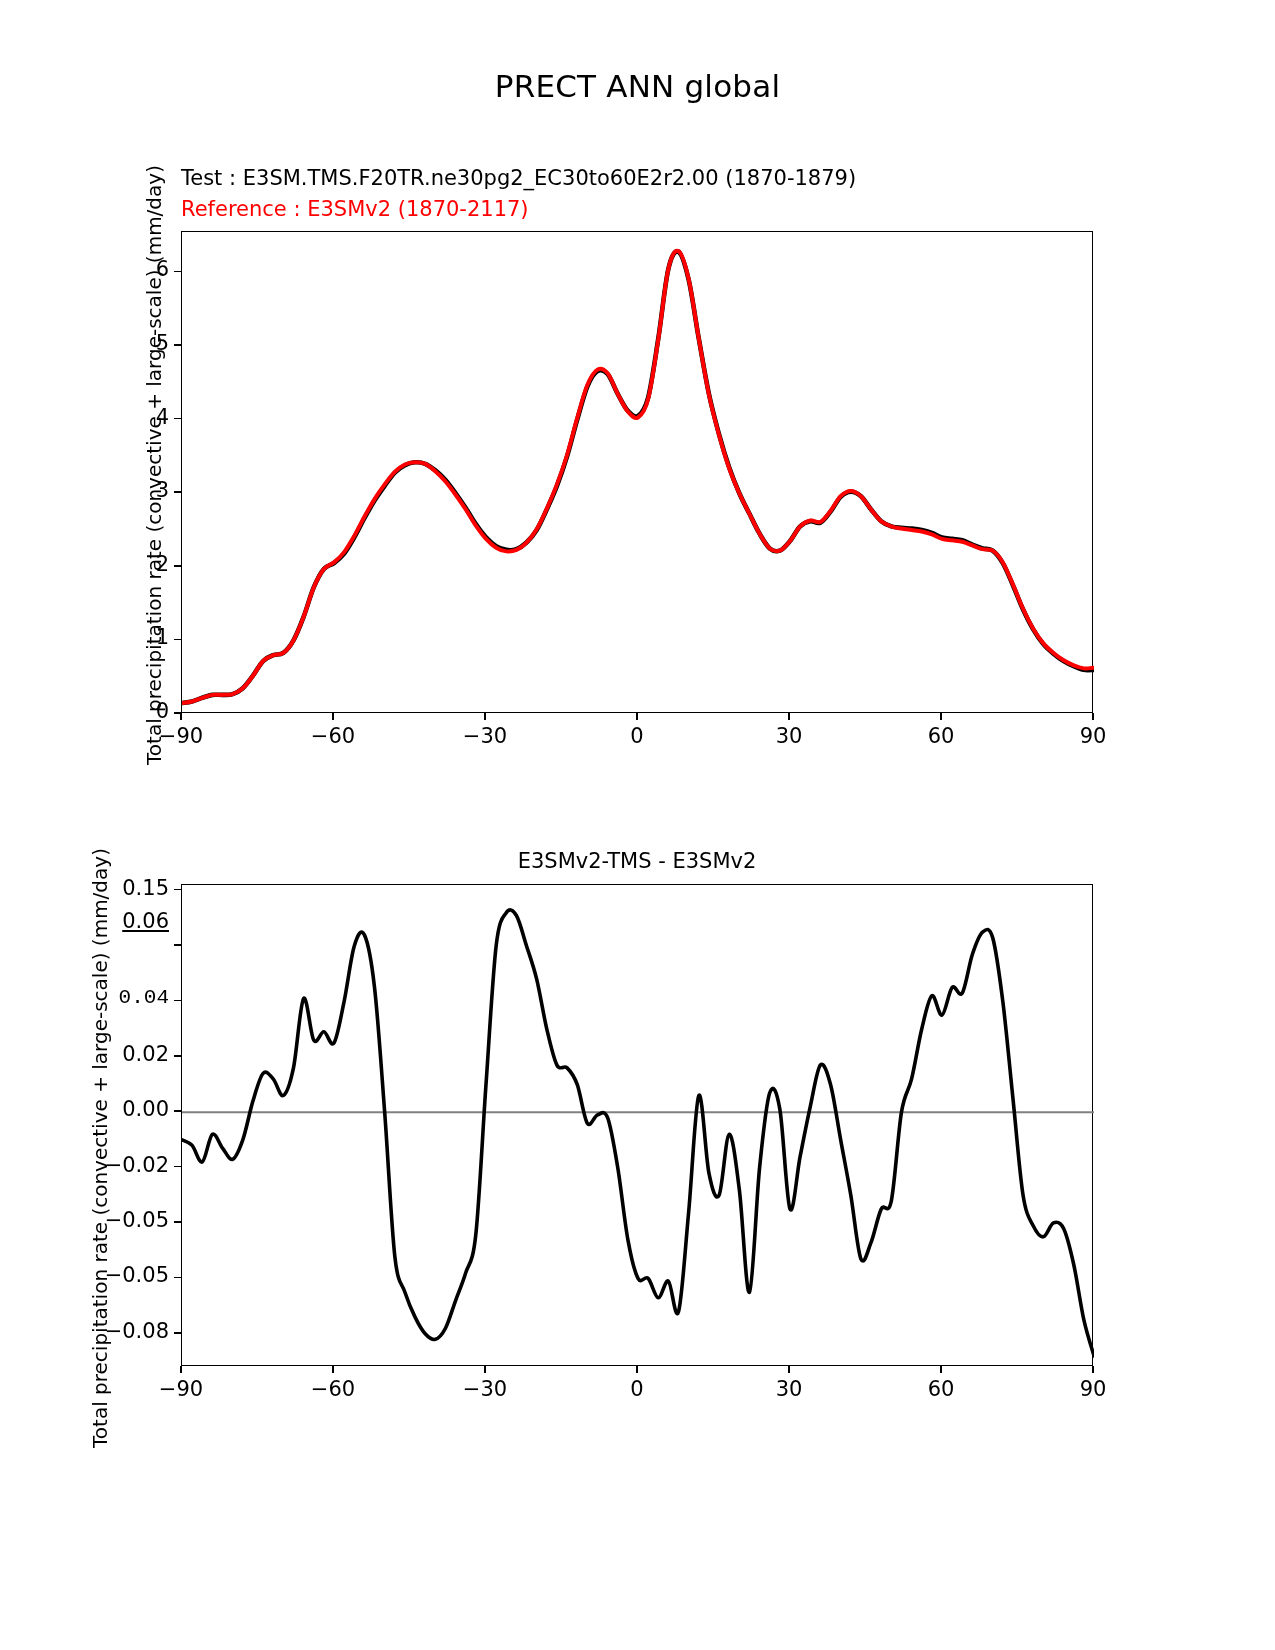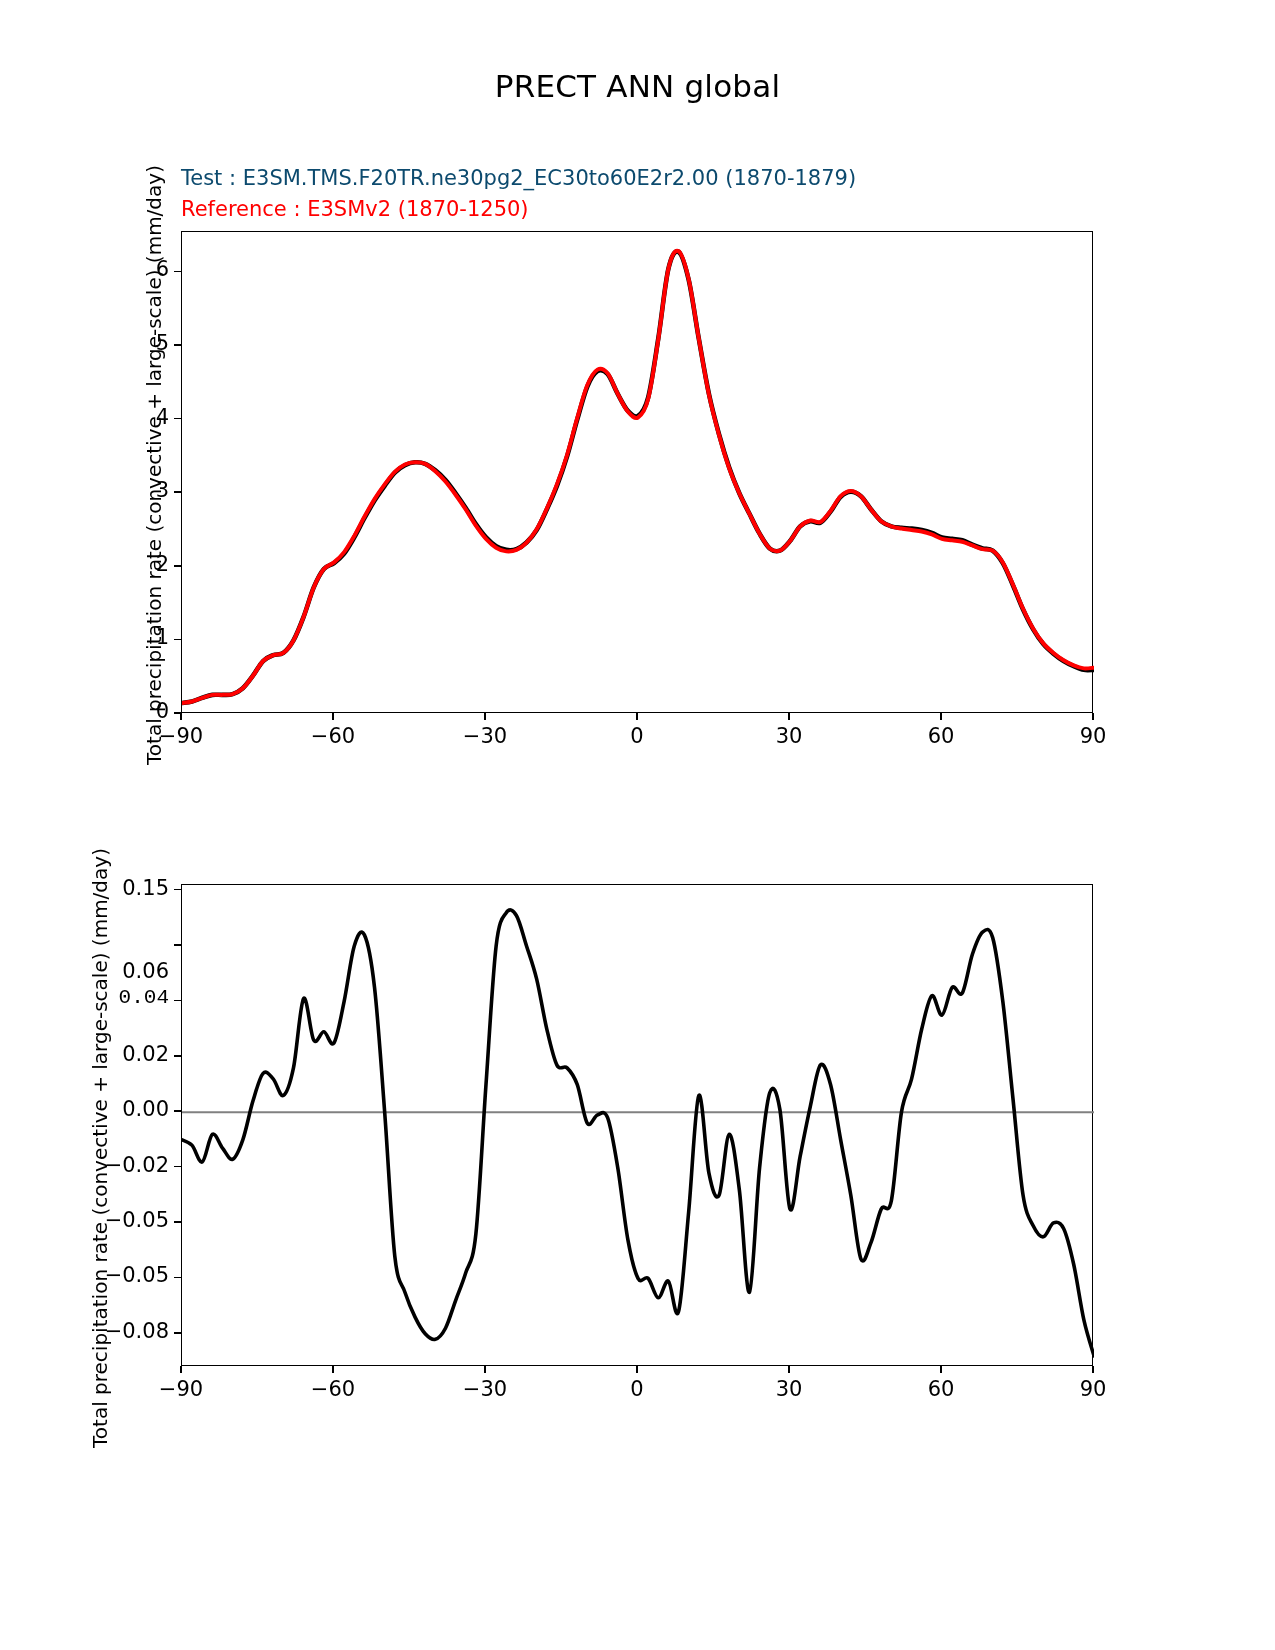--- a/index.html
+++ b/index.html
@@ -31,21 +31,21 @@
     letter-spacing: 0.2px;
   }
   
   .legend-block {
     position: absolute;
     left: 181px;
     top: 163px;
     font-size: 21px;
     line-height: 31px;
   }
-  .legend-test { color: #0c4a6e; }
+  .legend-test { color: #000000; }
   .legend-ref  { color: #ff0000; }
 
   
   .axes {
     position: absolute;
     box-sizing: border-box;
     border: 1.6px solid #000000;
     background: #ffffff;
   }
   .axes svg { display: block; }
@@ -110,21 +110,21 @@
 </style>
 </head>
 <body>
 
 <div class="page">
 
   <div class="fig-title">PRECT ANN global</div>
 
   <div class="legend-block">
     <div class="legend-test">Test : E3SM.TMS.F20TR.ne30pg2_EC30to60E2r2.00 (1870-1879)</div>
-    <div class="legend-ref">Reference : E3SMv2 (1870-1250)</div>
+    <div class="legend-ref">Reference : E3SMv2 (1870-2117)</div>
   </div>
 
   <div class="axes" id="panel-top">
     <svg id="svg-top" width="912" height="482" viewBox="0 0 912 482">
         <path d="M0.00,470.96 C1.69,470.72 6.76,470.35 10.13,469.49 C13.51,468.63 16.89,466.91 20.27,465.81 C23.64,464.71 27.02,463.36 30.40,462.87 C33.78,462.38 37.16,462.99 40.53,462.87 C43.91,462.74 47.29,463.24 50.67,462.13 C54.04,461.03 57.42,459.31 60.80,456.24 C64.18,453.18 67.56,448.27 70.93,443.73 C74.31,439.20 77.69,432.45 81.07,429.02 C84.44,425.58 87.82,424.48 91.20,423.13 C94.58,421.78 97.96,423.38 101.33,420.92 C104.71,418.47 108.09,414.42 111.47,408.41 C114.84,402.40 118.22,393.69 121.60,384.86 C124.98,376.03 128.36,363.40 131.73,355.43 C135.11,347.46 138.49,341.08 141.87,337.03 C145.24,332.98 148.62,333.72 152.00,331.15 C155.38,328.57 158.76,325.87 162.13,321.58 C165.51,317.29 168.89,311.28 172.27,305.39 C175.64,299.50 179.02,292.39 182.40,286.26 C185.78,280.12 189.16,273.99 192.53,268.60 C195.91,263.20 199.29,258.54 202.67,253.88 C206.04,249.22 209.42,244.07 212.80,240.63 C216.18,237.20 219.56,234.99 222.93,233.27 C226.31,231.56 229.69,230.58 233.07,230.33 C236.44,230.08 239.82,230.45 243.20,231.80 C246.58,233.15 249.96,235.73 253.33,238.42 C256.71,241.12 260.09,244.19 263.47,247.99 C266.84,251.79 270.22,256.58 273.60,261.24 C276.98,265.90 280.36,270.80 283.73,275.95 C287.11,281.11 290.49,287.24 293.87,292.14 C297.24,297.05 300.62,301.71 304.00,305.39 C307.38,309.07 310.76,312.13 314.13,314.22 C317.51,316.30 320.89,317.41 324.27,317.90 C327.64,318.39 331.02,318.39 334.40,317.16 C337.78,315.94 341.16,313.73 344.53,310.54 C347.91,307.35 351.29,303.55 354.67,298.03 C358.04,292.51 361.42,284.78 364.80,277.43 C368.18,270.07 371.56,262.71 374.93,253.88 C378.31,245.05 381.69,235.48 385.07,224.44 C388.44,213.40 391.82,199.30 395.20,187.65 C398.58,176.00 401.96,162.63 405.33,154.53 C408.71,146.44 412.09,141.17 415.47,139.08 C418.84,137.00 422.22,138.22 425.60,142.02 C428.98,145.83 432.36,155.76 435.73,161.89 C439.11,168.03 442.49,175.14 445.87,178.82 C449.24,182.50 452.62,186.18 456.00,183.97 C459.38,181.76 462.76,178.45 466.13,165.57 C469.51,152.69 472.89,128.17 476.27,106.70 C479.64,85.24 483.02,51.27 486.40,36.79 C489.78,22.32 493.16,18.03 496.53,19.87 C499.91,21.71 503.29,33.36 506.67,47.83 C510.04,62.30 513.42,87.69 516.80,106.70 C520.18,125.71 523.56,145.95 526.93,161.89 C530.31,177.84 533.69,190.10 537.07,202.37 C540.44,214.63 543.82,225.67 547.20,235.48 C550.58,245.29 553.96,253.51 557.33,261.24 C560.71,268.96 564.09,275.10 567.47,281.84 C570.84,288.59 574.22,295.95 577.60,301.71 C580.98,307.47 584.36,313.61 587.73,316.43 C591.11,319.25 594.49,319.86 597.87,318.64 C601.24,317.41 604.62,313.12 608.00,309.07 C611.38,305.02 614.76,297.66 618.13,294.35 C621.51,291.04 624.89,289.81 628.27,289.20 C631.64,288.59 635.02,292.27 638.40,290.67 C641.78,289.08 645.16,283.93 648.53,279.63 C651.91,275.34 655.29,268.23 658.67,264.92 C662.04,261.60 665.42,259.89 668.80,259.76 C672.18,259.64 675.56,261.24 678.93,264.18 C682.31,267.12 685.69,273.26 689.07,277.43 C692.44,281.60 695.82,286.38 699.20,289.20 C702.58,292.02 705.96,293.25 709.33,294.35 C712.71,295.45 716.09,295.45 719.47,295.82 C722.84,296.19 726.22,296.19 729.60,296.56 C732.98,296.93 736.36,297.29 739.73,298.03 C743.11,298.77 746.49,299.75 749.87,300.97 C753.24,302.20 756.62,304.41 760.00,305.39 C763.38,306.37 766.76,306.37 770.13,306.86 C773.51,307.35 776.89,307.35 780.27,308.33 C783.64,309.31 787.02,311.40 790.40,312.75 C793.78,314.10 797.16,315.45 800.53,316.43 C803.91,317.41 807.29,316.18 810.67,318.64 C814.04,321.09 817.42,325.38 820.80,331.15 C824.18,336.91 827.56,345.49 830.93,353.22 C834.31,360.95 837.69,370.15 841.07,377.51 C844.44,384.86 847.82,391.61 851.20,397.37 C854.58,403.14 857.96,408.04 861.33,412.09 C864.71,416.14 868.09,418.84 871.47,421.66 C874.84,424.48 878.22,426.93 881.60,429.02 C884.98,431.10 888.36,432.70 891.73,434.17 C895.11,435.64 898.49,437.23 901.87,437.85 C905.24,438.46 910.31,437.85 912.00,437.85" fill="none" stroke="#000000" stroke-width="4.6" stroke-linecap="round" stroke-linejoin="round"></path>
         <path d="M0.00,470.96 C1.69,470.72 6.76,470.35 10.13,469.49 C13.51,468.63 16.89,466.91 20.27,465.81 C23.64,464.71 27.02,463.36 30.40,462.87 C33.78,462.38 37.16,462.99 40.53,462.87 C43.91,462.74 47.29,463.24 50.67,462.13 C54.04,461.03 57.42,459.31 60.80,456.24 C64.18,453.18 67.56,448.27 70.93,443.73 C74.31,439.20 77.69,432.45 81.07,429.02 C84.44,425.58 87.82,424.48 91.20,423.13 C94.58,421.78 97.96,423.38 101.33,420.92 C104.71,418.47 108.09,414.42 111.47,408.41 C114.84,402.40 118.22,393.69 121.60,384.86 C124.98,376.03 128.36,363.40 131.73,355.43 C135.11,347.46 138.49,341.20 141.87,337.03 C145.24,332.86 148.62,333.23 152.00,330.41 C155.38,327.59 158.76,324.52 162.13,320.11 C165.51,315.69 168.89,309.80 172.27,303.92 C175.64,298.03 179.02,290.92 182.40,284.78 C185.78,278.65 189.16,272.52 192.53,267.12 C195.91,261.73 199.29,256.94 202.67,252.41 C206.04,247.87 209.42,243.21 212.80,239.90 C216.18,236.58 219.56,234.13 222.93,232.54 C226.31,230.94 229.69,230.45 233.07,230.33 C236.44,230.21 239.82,230.33 243.20,231.80 C246.58,233.27 249.96,236.22 253.33,239.16 C256.71,242.10 260.09,245.54 263.47,249.46 C266.84,253.39 270.22,258.05 273.60,262.71 C276.98,267.37 280.36,272.27 283.73,277.43 C287.11,282.58 290.49,288.71 293.87,293.62 C297.24,298.52 300.62,303.18 304.00,306.86 C307.38,310.54 310.76,313.61 314.13,315.69 C317.51,317.78 320.89,319.00 324.27,319.37 C327.64,319.74 331.02,319.37 334.40,317.90 C337.78,316.43 341.16,313.97 344.53,310.54 C347.91,307.11 351.29,302.94 354.67,297.29 C358.04,291.65 361.42,284.17 364.80,276.69 C368.18,269.21 371.56,261.36 374.93,252.41 C378.31,243.45 381.69,234.01 385.07,222.97 C388.44,211.93 391.82,197.83 395.20,186.18 C398.58,174.53 401.96,161.16 405.33,153.06 C408.71,144.97 412.09,139.57 415.47,137.61 C418.84,135.65 422.22,137.24 425.60,141.29 C428.98,145.34 432.36,155.52 435.73,161.89 C439.11,168.27 442.49,175.63 445.87,179.55 C449.24,183.48 452.62,187.53 456.00,185.44 C459.38,183.36 462.76,180.04 466.13,167.04 C469.51,154.04 472.89,129.15 476.27,107.44 C479.64,85.73 483.02,51.51 486.40,36.79 C489.78,22.08 493.16,17.42 496.53,19.13 C499.91,20.85 503.29,32.50 506.67,47.10 C510.04,61.69 513.42,87.45 516.80,106.70 C520.18,125.96 523.56,146.56 526.93,162.63 C530.31,178.70 533.69,190.84 537.07,203.10 C540.44,215.37 543.82,226.53 547.20,236.22 C550.58,245.91 553.96,253.63 557.33,261.24 C560.71,268.84 564.09,275.10 567.47,281.84 C570.84,288.59 574.22,295.95 577.60,301.71 C580.98,307.47 584.36,313.61 587.73,316.43 C591.11,319.25 594.49,319.86 597.87,318.64 C601.24,317.41 604.62,313.12 608.00,309.07 C611.38,305.02 614.76,297.79 618.13,294.35 C621.51,290.92 624.89,289.20 628.27,288.46 C631.64,287.73 635.02,291.53 638.40,289.94 C641.78,288.34 645.16,283.19 648.53,278.90 C651.91,274.61 655.29,267.49 658.67,264.18 C662.04,260.87 665.42,259.03 668.80,259.03 C672.18,259.03 675.56,261.11 678.93,264.18 C682.31,267.25 685.69,273.26 689.07,277.43 C692.44,281.60 695.82,286.38 699.20,289.20 C702.58,292.02 705.96,293.12 709.33,294.35 C712.71,295.58 716.09,295.95 719.47,296.56 C722.84,297.17 726.22,297.54 729.60,298.03 C732.98,298.52 736.36,298.77 739.73,299.50 C743.11,300.24 746.49,301.22 749.87,302.45 C753.24,303.67 756.62,305.88 760.00,306.86 C763.38,307.84 766.76,307.84 770.13,308.33 C773.51,308.82 776.89,308.95 780.27,309.80 C783.64,310.66 787.02,312.26 790.40,313.48 C793.78,314.71 797.16,316.30 800.53,317.16 C803.91,318.02 807.29,316.43 810.67,318.64 C814.04,320.84 817.42,324.77 820.80,330.41 C824.18,336.05 827.56,344.76 830.93,352.49 C834.31,360.21 837.69,369.41 841.07,376.77 C844.44,384.13 847.82,390.87 851.20,396.64 C854.58,402.40 857.96,407.31 861.33,411.36 C864.71,415.40 868.09,418.10 871.47,420.92 C874.84,423.74 878.22,426.20 881.60,428.28 C884.98,430.37 888.36,432.08 891.73,433.43 C895.11,434.78 898.49,436.01 901.87,436.38 C905.24,436.74 910.31,435.76 912.00,435.64" fill="none" stroke="#ff0000" stroke-width="4.0" stroke-linecap="round" stroke-linejoin="round"></path>
       </svg>
   </div>
 
   <div class="ylabel" id="ylabel-top">Total precipitation rate (convective + large-scale) (mm/day)</div>
@@ -153,20 +153,21 @@
       <div class="tickmark y" style="left: 174px; top: 491.437px;"></div>
       <div class="tick tick-y" style="left: 61px; top: 478.237px; width: 108px;">3</div>
       <div class="tickmark y" style="left: 174px; top: 417.849px;"></div>
       <div class="tick tick-y" style="left: 61px; top: 404.649px; width: 108px;">4</div>
       <div class="tickmark y" style="left: 174px; top: 344.261px;"></div>
       <div class="tick tick-y" style="left: 61px; top: 331.061px; width: 108px;">5</div>
       <div class="tickmark y" style="left: 174px; top: 270.673px;"></div>
       <div class="tick tick-y" style="left: 61px; top: 257.473px; width: 108px;">6</div>
     </div>
 
+  <div class="sub-title">E3SMv2-TMS - E3SMv2</div>
 
   <div class="axes" id="panel-bottom">
     <svg id="svg-bottom" width="912" height="482" viewBox="0 0 912 482">
         <line x1="0" x2="912" y1="227.1494252873563" y2="227.1494252873563" stroke="#808080" stroke-width="2"></line>
         <path d="M0.00,254.85 C1.69,255.77 6.76,256.70 10.13,260.39 C13.51,264.08 16.89,278.86 20.27,277.01 C23.64,275.16 27.02,251.62 30.40,249.31 C33.78,247.00 37.16,259.01 40.53,263.16 C43.91,267.32 47.29,275.63 50.67,274.24 C54.04,272.86 57.42,264.55 60.80,254.85 C64.18,245.16 67.56,227.15 70.93,216.07 C74.31,204.99 77.69,192.06 81.07,188.37 C84.44,184.67 87.82,190.21 91.20,193.91 C94.58,197.60 97.96,212.38 101.33,210.53 C104.71,208.68 108.09,198.99 111.47,182.83 C114.84,166.67 118.22,118.19 121.60,113.57 C124.98,108.96 128.36,149.59 131.73,155.13 C135.11,160.67 138.49,146.35 141.87,146.82 C145.24,147.28 148.62,162.98 152.00,157.90 C155.38,152.82 158.76,132.50 162.13,116.34 C165.51,100.19 168.89,72.02 172.27,60.94 C175.64,49.86 179.02,42.94 182.40,49.86 C185.78,56.79 189.16,72.95 192.53,102.49 C195.91,132.04 199.29,182.37 202.67,227.15 C206.04,271.93 209.42,341.19 212.80,371.20 C216.18,401.20 219.56,397.05 222.93,407.21 C226.31,417.36 229.69,425.21 233.07,432.14 C236.44,439.06 239.82,445.07 243.20,448.76 C246.58,452.45 249.96,455.22 253.33,454.30 C256.71,453.38 260.09,449.68 263.47,443.22 C266.84,436.75 270.22,424.75 273.60,415.52 C276.98,406.28 280.36,398.90 283.73,387.82 C287.11,376.74 290.49,380.43 293.87,349.03 C297.24,317.64 300.62,247.46 304.00,199.45 C307.38,151.43 310.76,89.57 314.13,60.94 C317.51,32.32 320.89,32.78 324.27,27.70 C327.64,22.62 331.02,24.93 334.40,30.47 C337.78,36.01 341.16,50.32 344.53,60.94 C347.91,71.56 351.29,80.33 354.67,94.18 C358.04,108.03 361.42,129.73 364.80,144.05 C368.18,158.36 371.56,173.59 374.93,180.06 C378.31,186.52 381.69,179.60 385.07,182.83 C388.44,186.06 391.82,190.21 395.20,199.45 C398.58,208.68 401.96,233.15 405.33,238.23 C408.71,243.31 412.09,230.84 415.47,229.92 C418.84,229.00 422.22,223.92 425.60,232.69 C428.98,241.46 432.36,262.24 435.73,282.55 C439.11,302.87 442.49,336.11 445.87,354.57 C449.24,373.04 452.62,386.89 456.00,393.36 C459.38,399.82 462.76,390.12 466.13,393.36 C469.51,396.59 472.89,412.29 476.27,412.75 C479.64,413.21 483.02,393.82 486.40,396.13 C489.78,398.43 493.16,438.14 496.53,426.60 C499.91,415.06 503.29,362.89 506.67,326.87 C510.04,290.86 513.42,216.99 516.80,210.53 C520.18,204.07 523.56,271.47 526.93,288.09 C530.31,304.71 533.69,316.72 537.07,310.25 C540.44,303.79 543.82,250.23 547.20,249.31 C550.58,248.39 553.96,278.40 557.33,304.71 C560.71,331.03 564.09,410.90 567.47,407.21 C570.84,403.51 574.22,315.79 577.60,282.55 C580.98,249.31 584.36,217.45 587.73,207.76 C591.11,198.06 594.49,204.99 597.87,224.38 C601.24,243.77 604.62,316.25 608.00,324.10 C611.38,331.95 614.76,288.55 618.13,271.47 C621.51,254.39 624.89,236.84 628.27,221.61 C631.64,206.37 635.02,183.75 638.40,180.06 C641.78,176.36 645.16,186.98 648.53,199.45 C651.91,211.91 655.29,236.38 658.67,254.85 C662.04,273.32 665.42,290.40 668.80,310.25 C672.18,330.11 675.56,366.12 678.93,373.97 C682.31,381.81 685.69,365.66 689.07,357.34 C692.44,349.03 695.82,331.03 699.20,324.10 C702.58,317.18 705.96,331.95 709.33,315.79 C712.71,299.63 716.09,247.46 719.47,227.15 C722.84,206.84 726.22,207.76 729.60,193.91 C732.98,180.06 736.36,157.90 739.73,144.05 C743.11,130.20 746.49,113.11 749.87,110.80 C753.24,108.50 756.62,131.58 760.00,130.20 C763.38,128.81 766.76,106.19 770.13,102.49 C773.51,98.80 776.89,113.57 780.27,108.03 C783.64,102.49 787.02,79.41 790.40,69.25 C793.78,59.10 797.16,49.86 800.53,47.09 C803.91,44.32 807.29,41.09 810.67,52.63 C814.04,64.17 817.42,89.57 820.80,116.34 C824.18,143.12 827.56,180.98 830.93,213.30 C834.31,245.62 837.69,289.02 841.07,310.25 C844.44,331.49 847.82,333.80 851.20,340.72 C854.58,347.65 857.96,352.27 861.33,351.80 C864.71,351.34 868.09,339.34 871.47,337.95 C874.84,336.57 878.22,336.57 881.60,343.49 C884.98,350.42 888.36,364.27 891.73,379.51 C895.11,394.74 898.49,419.67 901.87,434.91 C905.24,450.14 910.31,464.92 912.00,470.92" fill="none" stroke="#000000" stroke-width="3.6" stroke-linecap="round" stroke-linejoin="round"></path>
       </svg>
   </div>
 
   <div class="ylabel" id="ylabel-bottom">Total precipitation rate (convective + large-scale) (mm/day)</div>
 
@@ -193,18 +194,18 @@
       <div class="tick tick-y" style="left: 61px; top: 1207.95px; width: 108px;">−0.05</div>
       <div class="tickmark y" style="left: 174px; top: 1165.75px;"></div>
       <div class="tick tick-y" style="left: 61px; top: 1152.55px; width: 108px;">−0.02</div>
       <div class="tickmark y" style="left: 174px; top: 1110.35px;"></div>
       <div class="tick tick-y" style="left: 61px; top: 1097.15px; width: 108px;">0.00</div>
       <div class="tickmark y" style="left: 174px; top: 1054.95px;"></div>
       <div class="tick tick-y" style="left: 61px; top: 1041.75px; width: 108px;">0.02</div>
       <div class="tickmark y" style="left: 174px; top: 999.545px;"></div>
       <div class="tick tick-y" style="left: 61px; top: 986.345px; width: 108px; font-family: Liberation Mono, monospace;">0.04</div>
       <div class="tickmark y" style="left: 174px; top: 944.143px;"></div>
-      <div class="tick tick-y" style="left: 61px; top: 959px; width: 108px;">0.06</div>
+      <div class="tick tick-y" style="left: 61px; top: 909px; width: 108px; text-decoration: underline;">0.06</div>
       <div class="tickmark y" style="left: 174px; top: 888.74px;"></div>
       <div class="tick tick-y" style="left: 61px; top: 875.54px; width: 108px;">0.15</div>
     </div>
 
 </div>
 
 </body></html>

